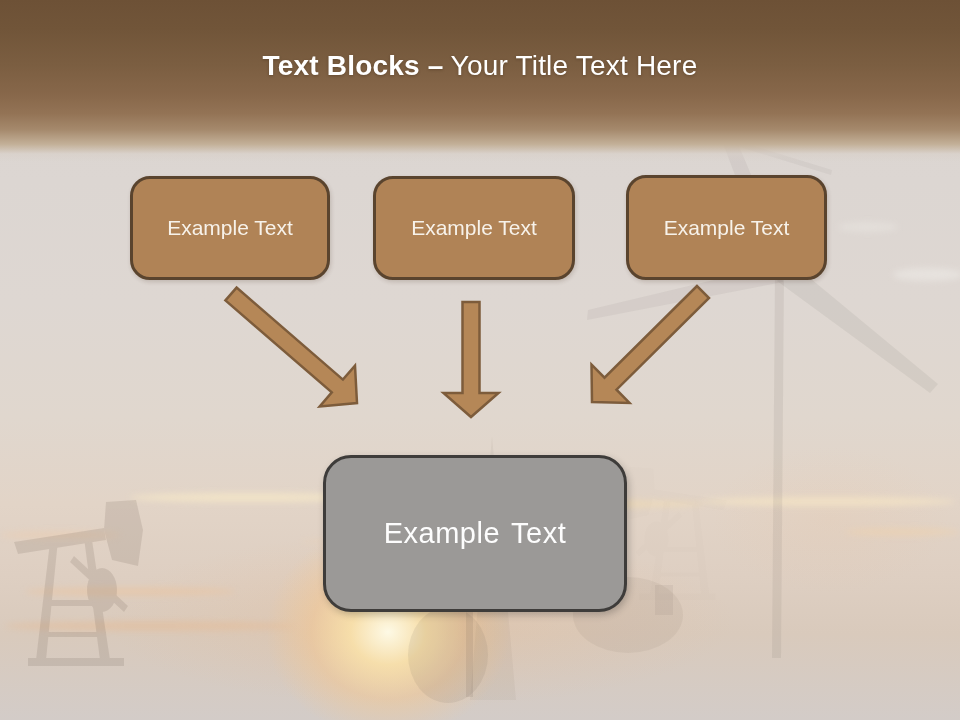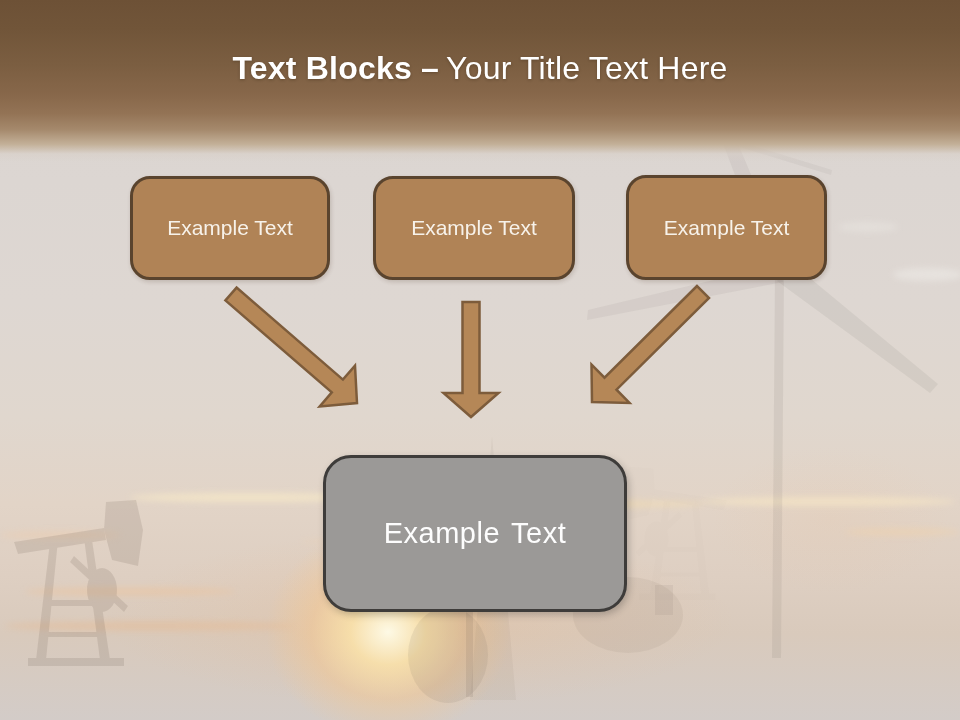--- a/index.html
+++ b/index.html
@@ -45,21 +45,21 @@
   .header{
     position:absolute; left:0; top:0; width:960px; height:162px;
     background:linear-gradient(180deg,
       #6d5136 0%, #715539 18%, #7b5e41 40%, #87674a 58%,
       #937355 70%, #a5896c 80%, #c3b098 89%, rgba(216,207,199,.55) 95%,
       rgba(216,207,199,0) 100%);
   }
   .title{
     position:absolute; left:0; top:50px; width:960px; margin:0;
     text-align:center; color:var(--title-color,#ffffff);
-    font-size:32px; font-weight:400; letter-spacing:.2px;
+    font-size:28px; font-weight:400; letter-spacing:.2px;
     text-shadow:0 1px 3px rgba(40,25,10,.30);
   }
   .title .t-bold{font-weight:700; margin-right:7px;}
   
   .arrows{position:absolute; inset:0; pointer-events:none;}
   .arrows polygon{
     fill:var(--arrow-fill,#b58757);
     stroke:var(--arrow-border,#7d5c3b);
     stroke-width:2.5;
     stroke-linejoin:miter;

